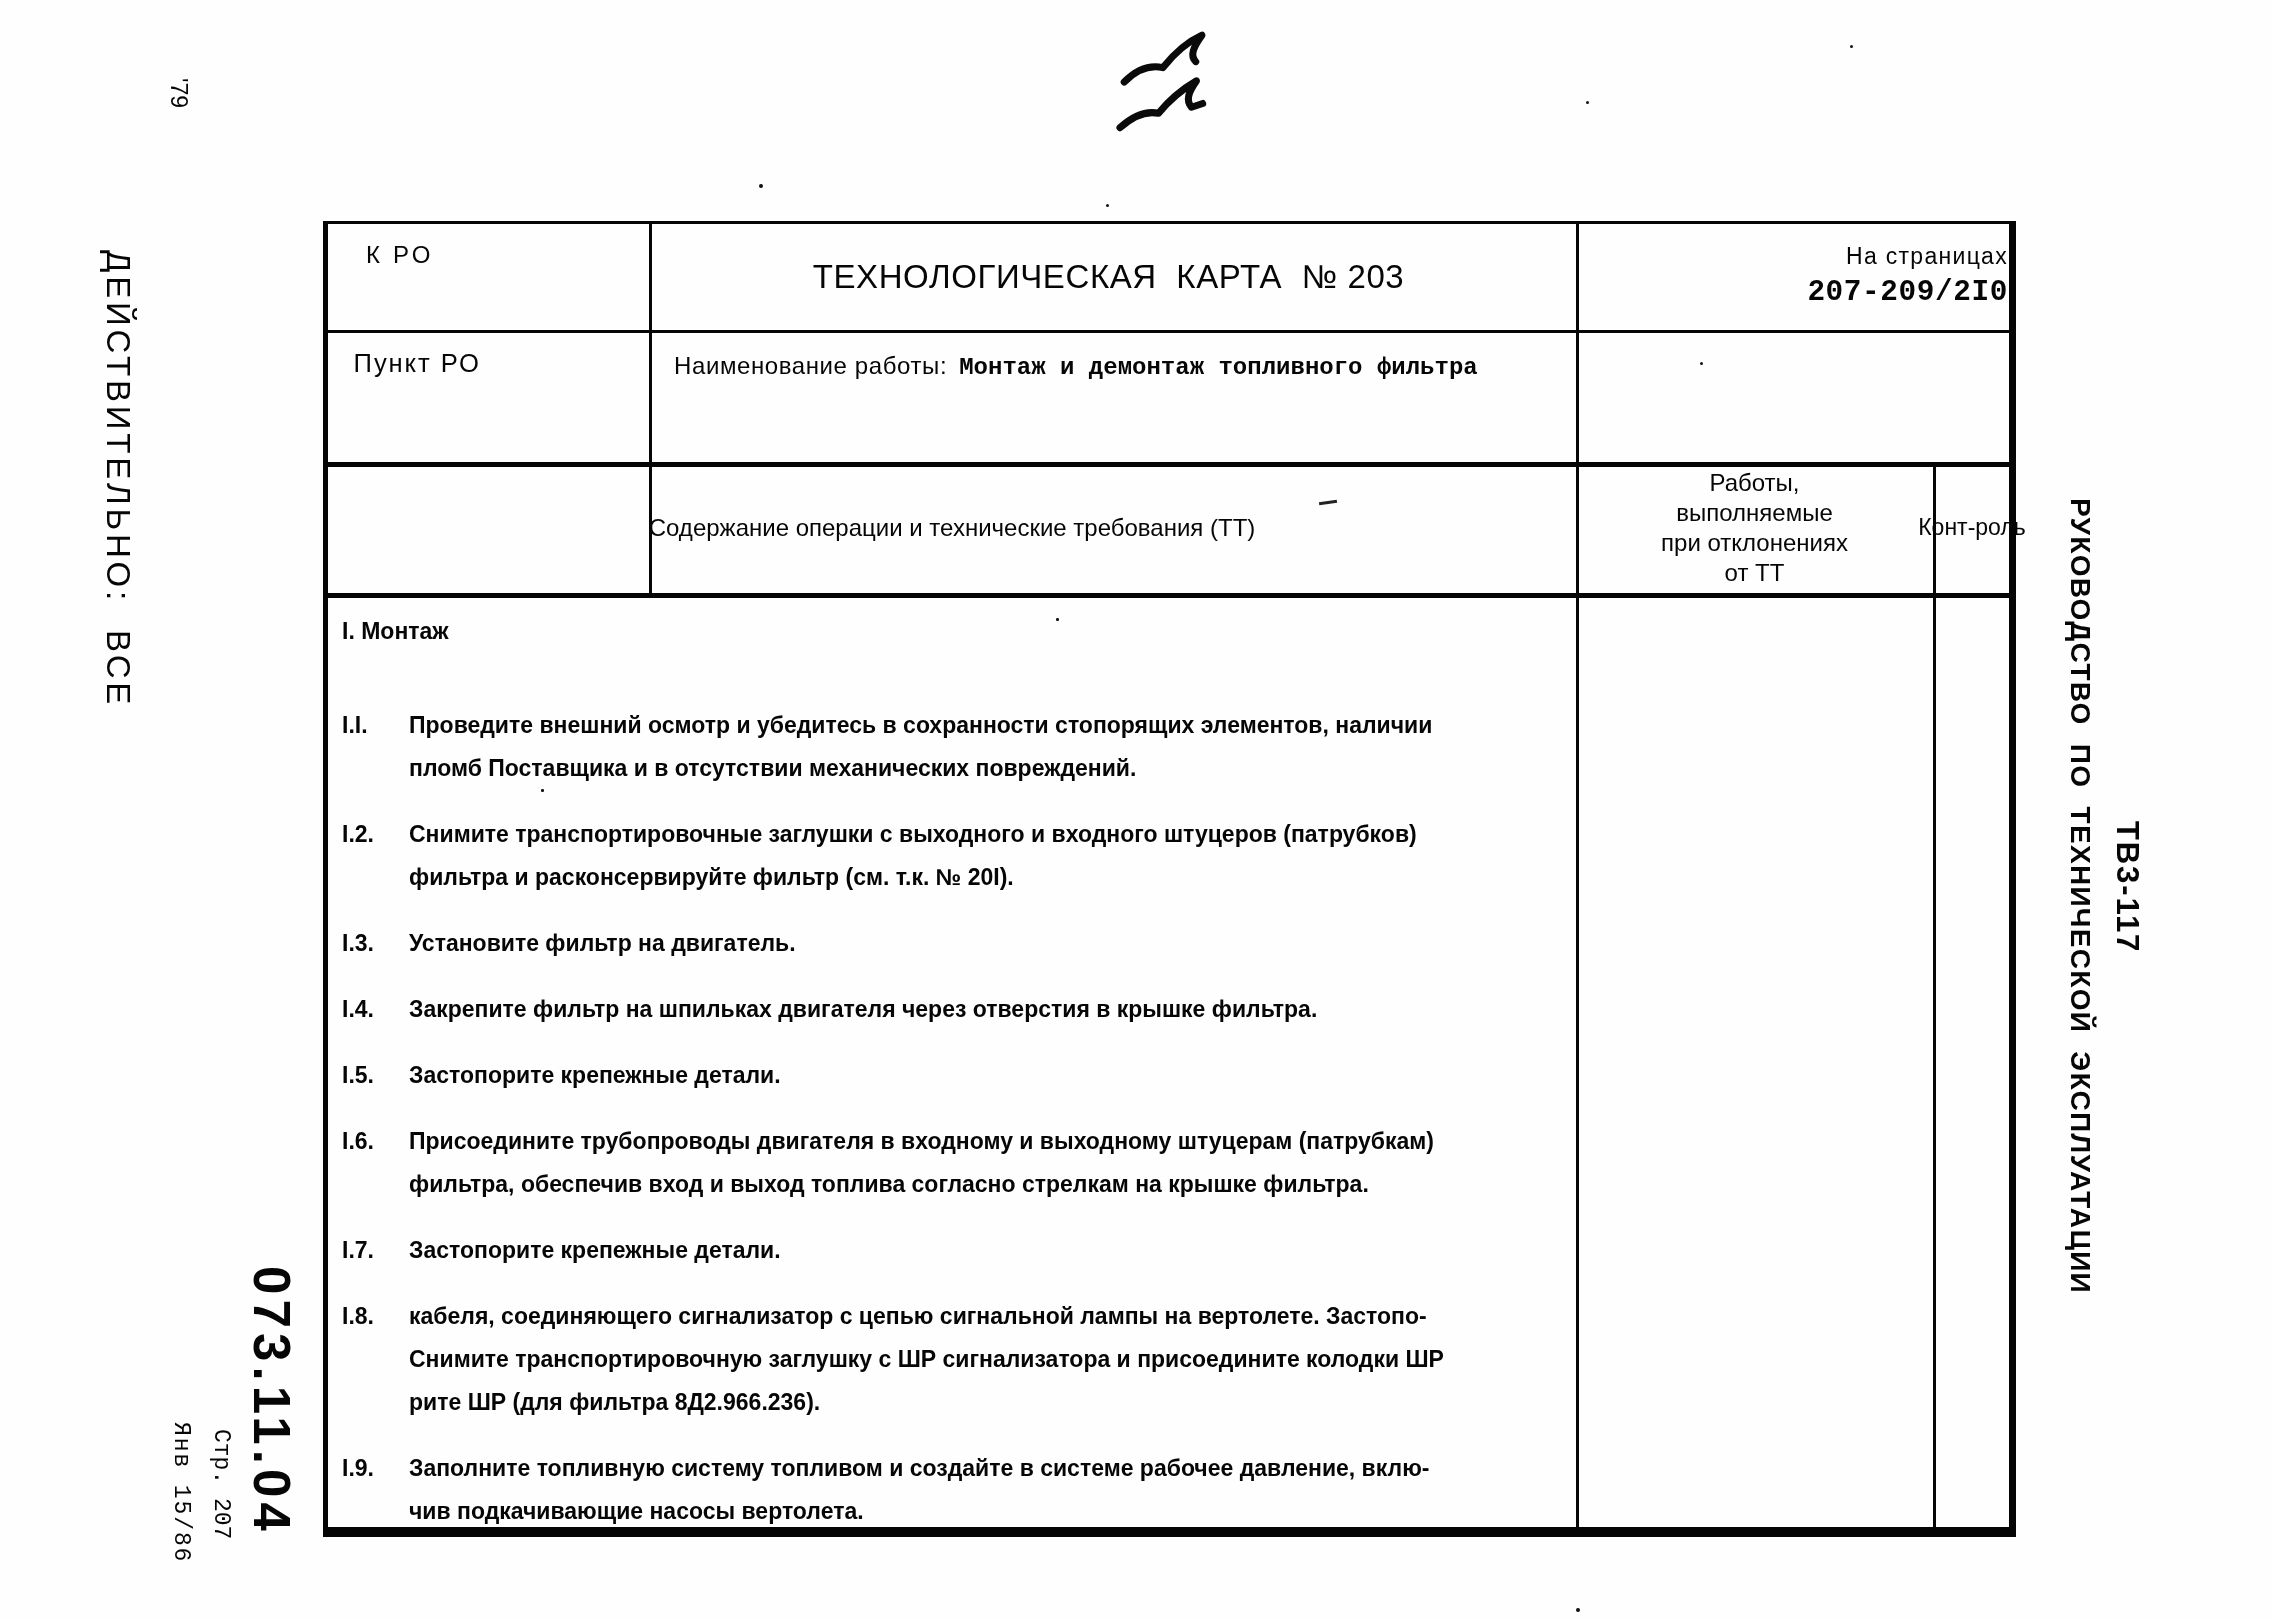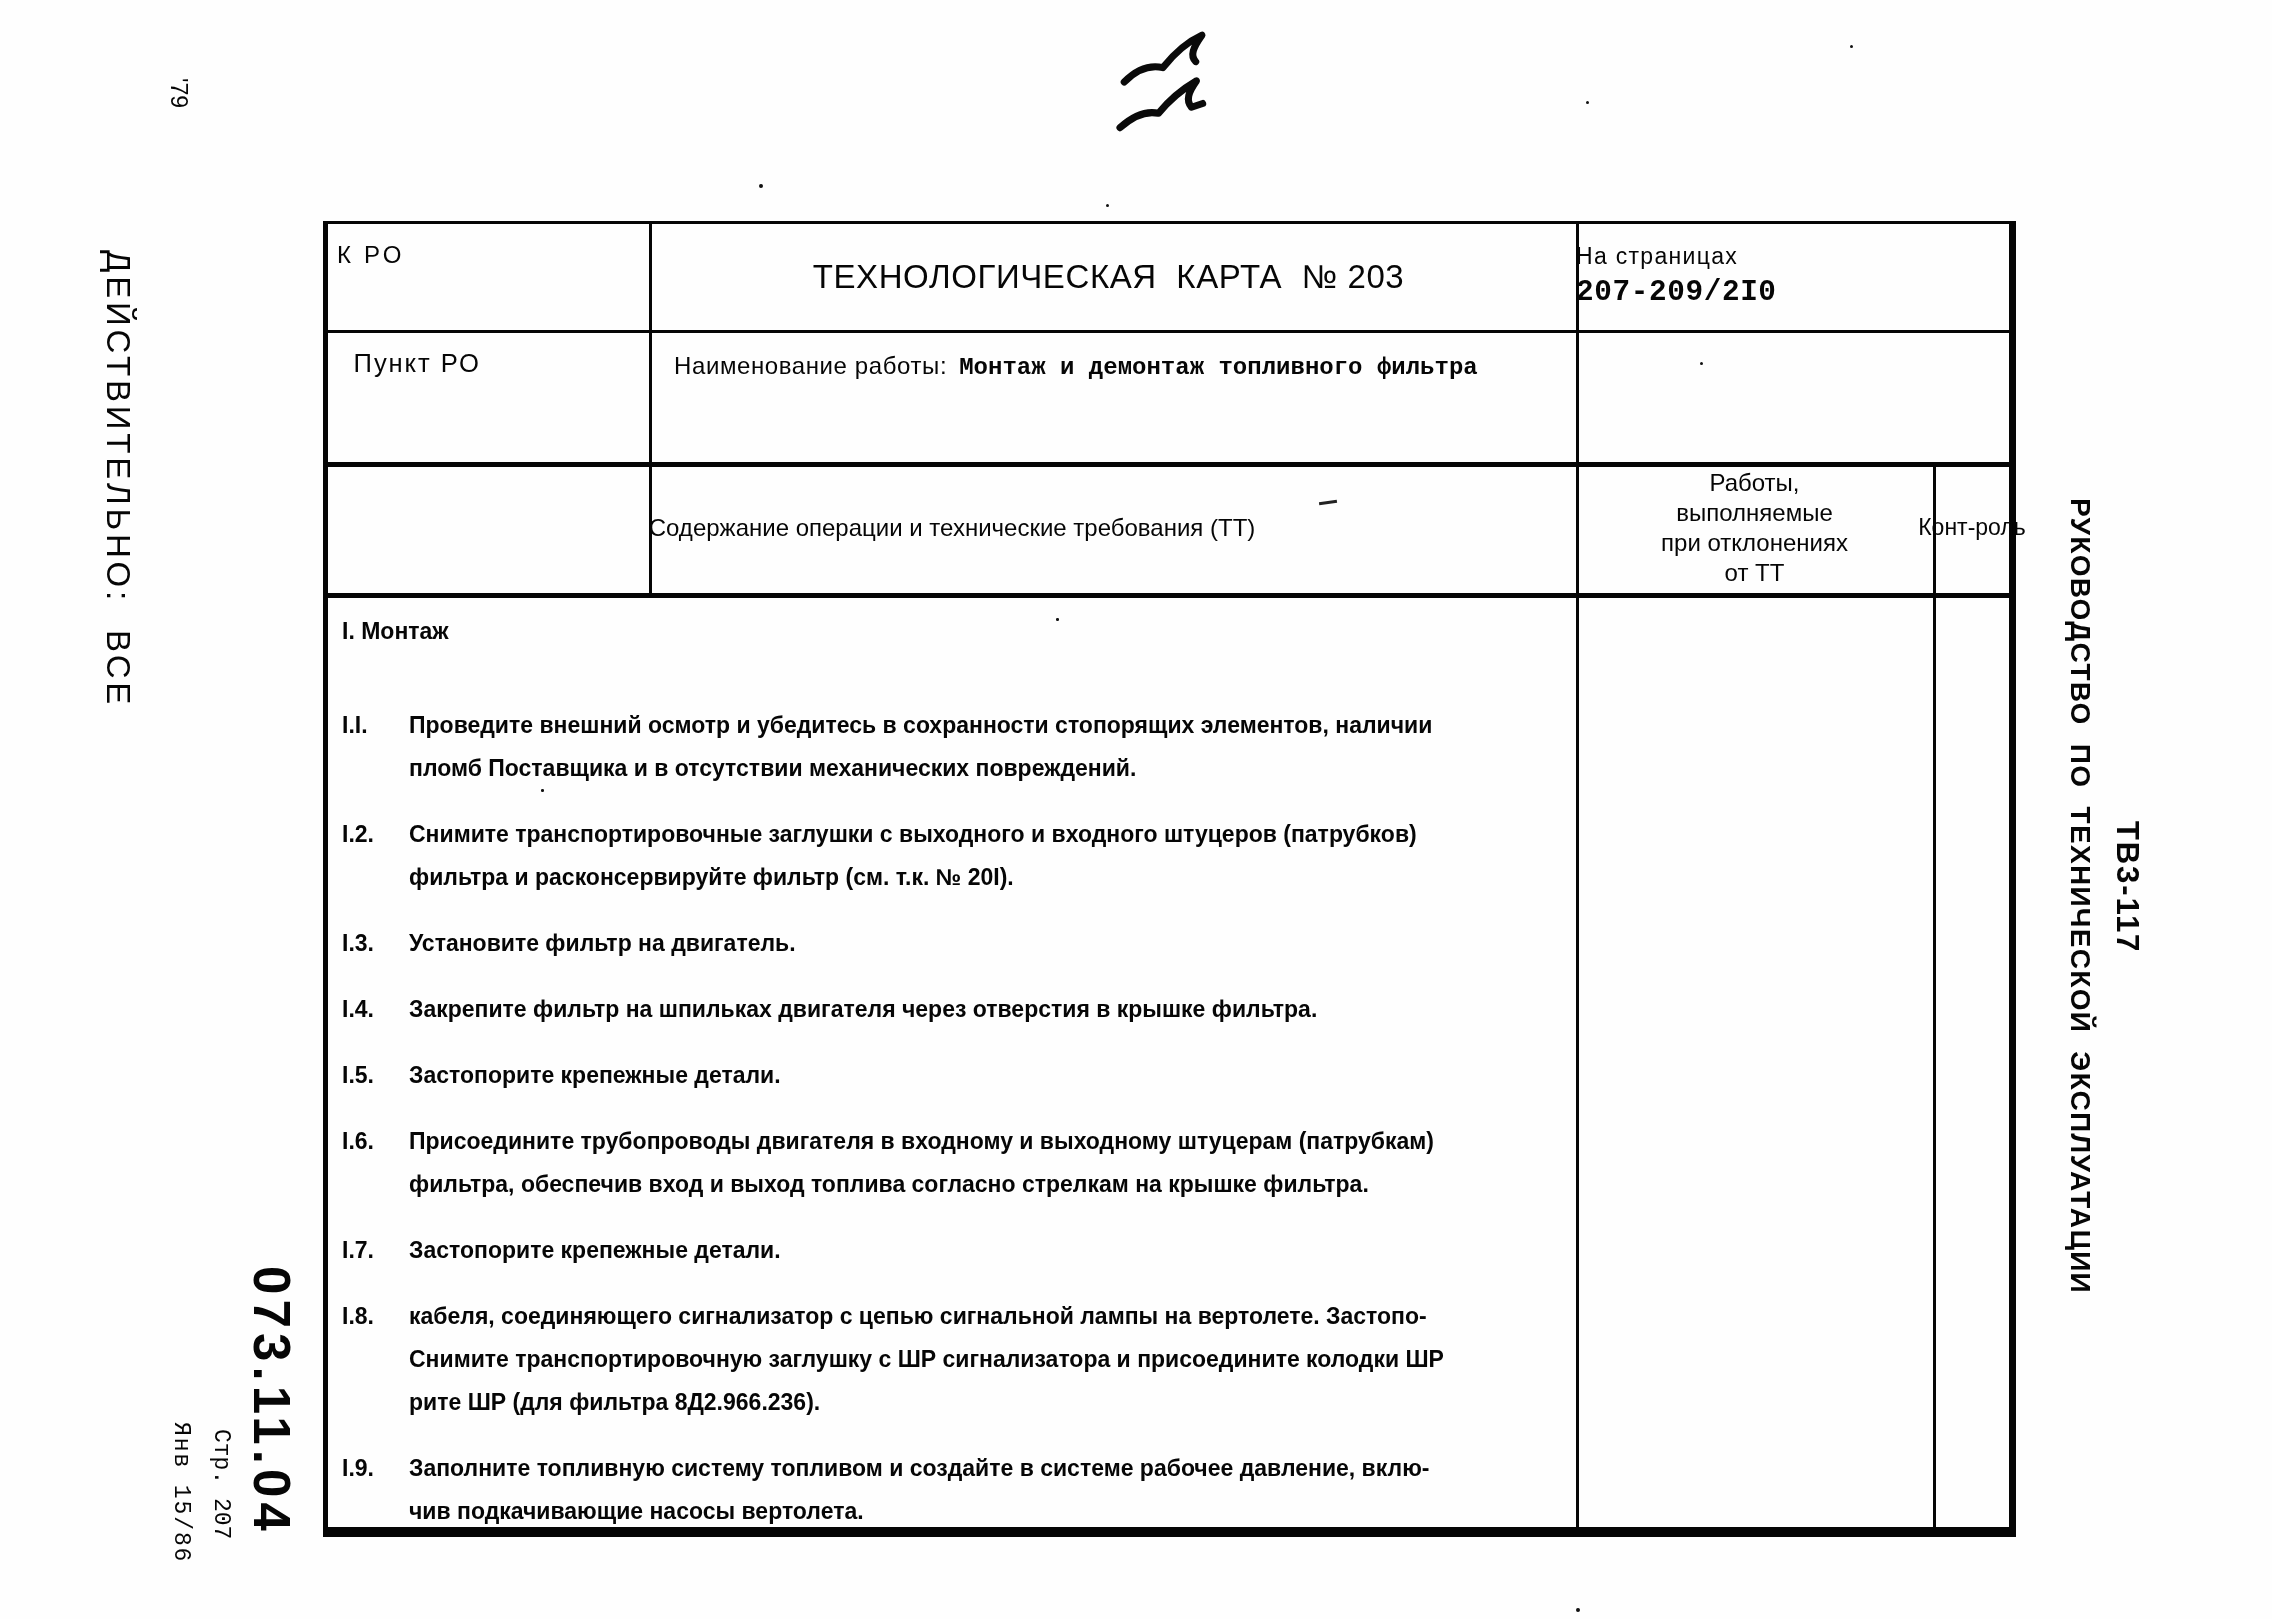--- a/index.html
+++ b/index.html
@@ -21,25 +21,25 @@
   }
   .hline,.vline{position:absolute;background:#050505;}
   #hline-row1{left:0;right:0;top:106px;height:3.2px;}
   #hline-row2{left:0;right:0;top:238px;height:4.5px;}
   #hline-colhead{left:0;right:0;top:369px;height:5.1px;}
   #vline-kro{left:321px;top:0;width:3.2px;height:374px;}
   #vline-main{left:1248px;top:0;width:3.2px;bottom:0;}
   #vline-ctrl{left:1605px;top:239px;width:2.6px;bottom:0;}
 
   .cell{position:absolute;box-sizing:border-box;}
-  #cell-kro{left:9px;top:16.6px;font-size:24px;letter-spacing:3.2px;}
+  #cell-kro{left:38px;top:16.6px;font-size:24px;letter-spacing:3.2px;}
   #cell-card-title{left:317px;top:0;width:927px;height:106px;
     display:flex;align-items:center;justify-content:center;
     font-size:33px;letter-spacing:0.6px;white-space:pre;}
-  #cell-pages{left:1248px;top:0;width:432px;height:130px;text-align:left;}
+  #cell-pages{left:1248px;top:0;width:432px;height:130px;text-align:right;}
   #pages-label{font-size:23px;margin-top:19px;letter-spacing:1.3px;}
   #pages-value{font-size:29.4px;font-weight:bold;margin-top:6.4px;letter-spacing:0.6px;}
   #cell-punkt{left:25.6px;top:125px;font-size:25.6px;letter-spacing:1.9px;}
   #cell-work{left:346px;top:128px;display:flex;align-items:baseline;white-space:pre;}
   #work-label{font-size:24px;letter-spacing:0.6px;}
   #work-value{font-size:24px;font-weight:bold;margin-left:12px;}
   #cell-content-header{left:0;top:238px;width:1248px;height:131px;
     display:flex;align-items:center;justify-content:center;font-size:24px;}
   #cell-dev-header{left:1248px;top:238px;width:357px;height:131px;
     display:flex;flex-direction:column;align-items:center;justify-content:center;

